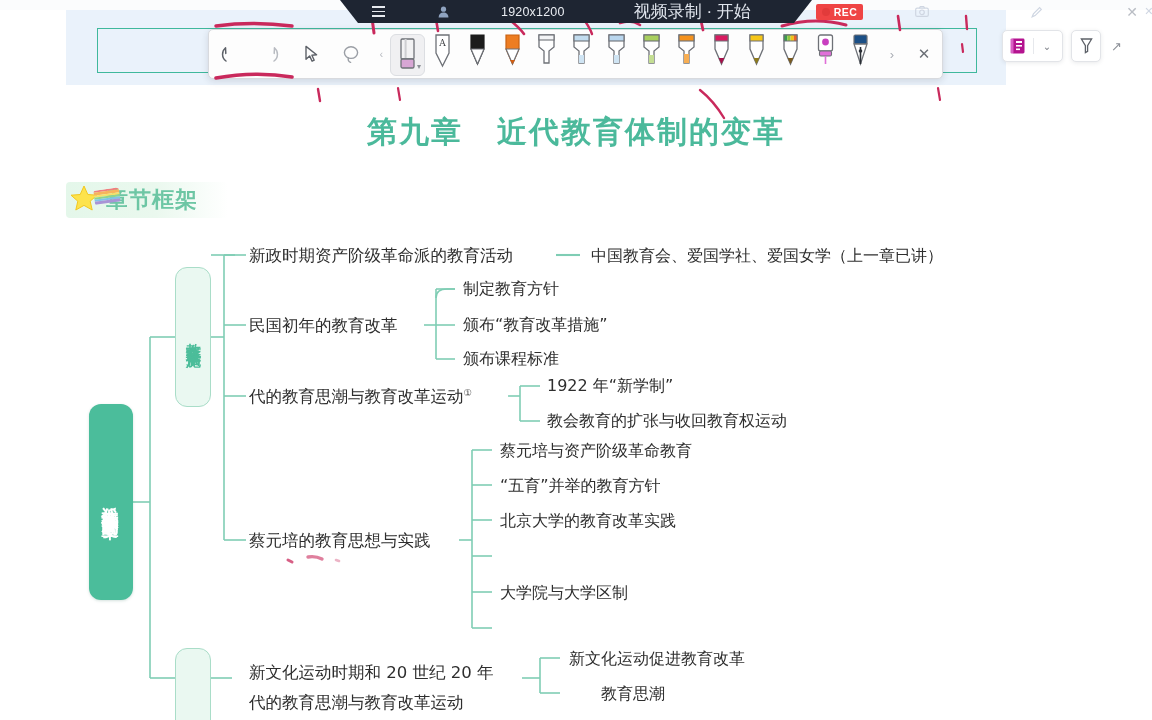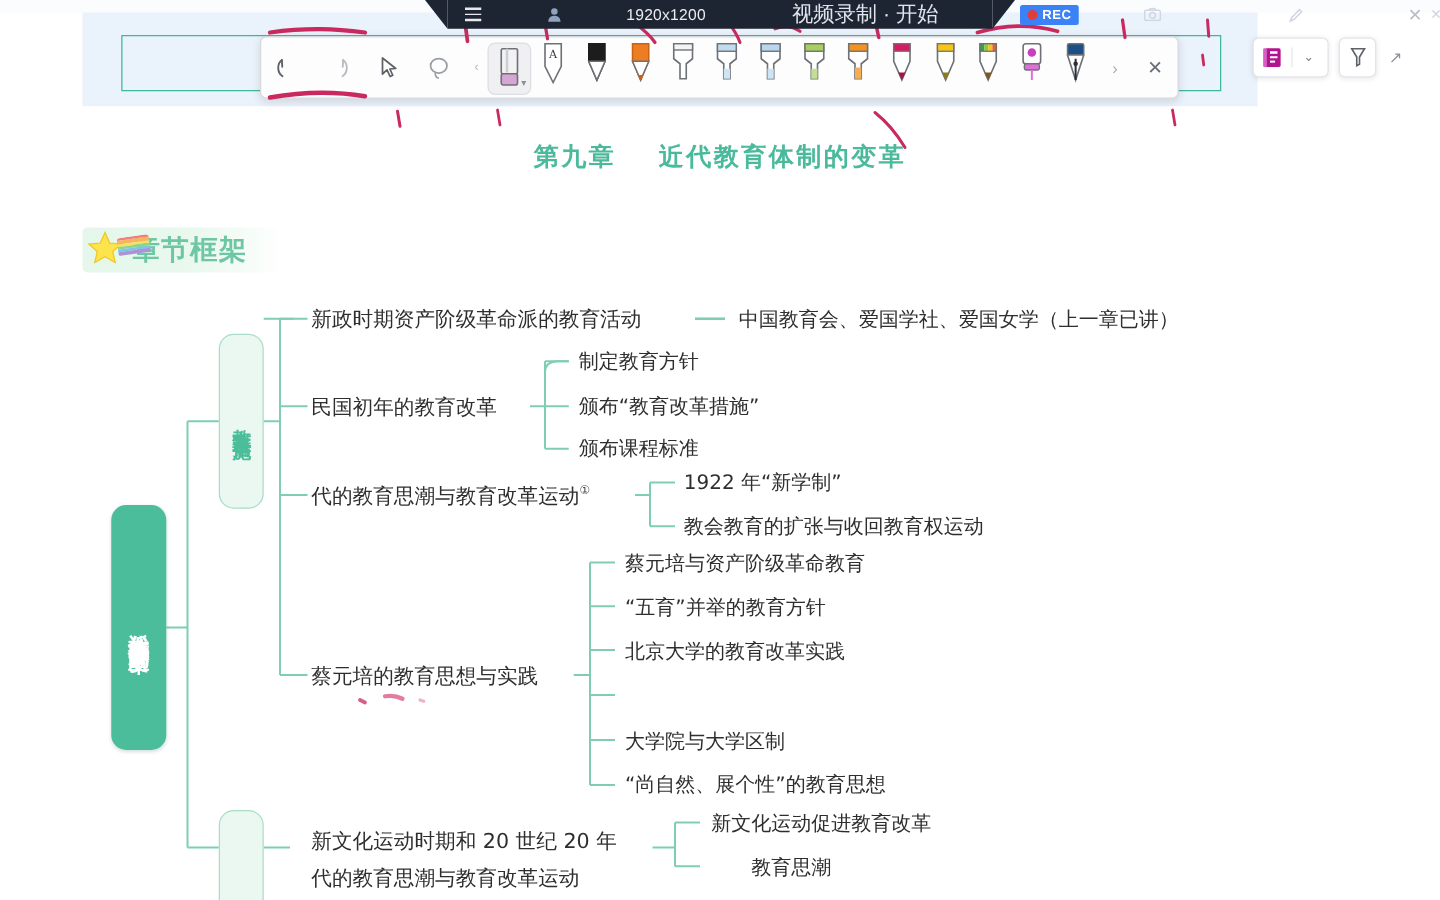--- a/index.html
+++ b/index.html
@@ -54,21 +54,21 @@
     color: #e9ecf1; font-size: 12.5px; letter-spacing: .2px;
     white-space: nowrap;
   }
   .rec-title {
     margin-left: 26px;
     color: #dfe4ec; font-size: 17px; white-space: nowrap;
   }
   .rec-pill {
     margin-left: 22px;
     height: 16px; display: flex; align-items: center; gap: 4px;
-    background: #3b82f6; border-radius: 2px; padding: 0 6px;
+    background: #ef4444; border-radius: 2px; padding: 0 6px;
   }
   .rec-dot { width: 8px; height: 8px; border-radius: 50%; background: #e23b3b; }
   .rec-pill span { color: #fff; font-size: 10.5px; font-weight: bold; letter-spacing: .4px; }
   .rec-ico {
     margin-left: 9px; color: #cfd6e2; font-size: 11px;
     display: flex; align-items: center; justify-content: center;
   }
   .rec-sep { margin-left: 7px; width: 1px; height: 11px; background: #475269; }
 
   
@@ -143,21 +143,21 @@
     display: flex; align-items: center; justify-content: center;
     color: #b9bdc4; font-size: 14px; z-index: 61;
   }
 
   
   .slide-title {
     position: absolute; left: 0; top: 112px; width: 1152px;
     text-align: center;
     font-family: "DejaVu Serif", "Liberation Serif", serif;
     font-weight: bold;
-    font-size: 20px;
+    font-size: 30px;
     color: #4bb99b;
     letter-spacing: 2px;
   }
   .slide-title .gap { display: inline-block; width: 34px; }
 
   .framework-tag {
     position: absolute; left: 66px; top: 182px;
     height: 36px; display: flex; align-items: center;
     background: linear-gradient(90deg,#e4f7ea 0%, #eaf8ee 55%, rgba(234,248,238,0) 100%);
     border-radius: 4px; padding-right: 30px;
@@ -318,21 +318,20 @@
   <div class="mm-text lvl3" style="left:463px; top:314px;">颁布“教育改革措施”</div>
   <div class="mm-text lvl3" style="left:463px; top:348px;">颁布课程标准</div>
 
   <div class="mm-text lvl3" style="left:547px; top:375px;">1922 年“新学制”</div>
   <div class="mm-text lvl3" style="left:547px; top:410px;">教会教育的扩张与收回教育权运动</div>
 
   <div class="mm-text lvl3" style="left:500px; top:440px;">蔡元培与资产阶级革命教育</div>
   <div class="mm-text lvl3" style="left:500px; top:510px;">北京大学的教育改革实践</div>
   <div class="mm-text lvl3" style="left:500px; top:475px;">“五育”并举的教育方针</div>
   <div class="mm-text lvl3" style="left:500px; top:582px;">大学院与大学区制</div>
-  <div class="mm-text lvl3" style="left:500px; top:617px;">“尚自然、展个性”的教育思想</div>
 
   <div class="mm-text lvl3" style="left:569px; top:648px;">新文化运动促进教育改革</div>
   <div class="mm-text lvl3" style="left:569px; top:683px;margin-left:32px;">教育思潮</div>
 
   <div class="slide-title">
     <span>第九章</span><span class="gap"></span><span>近代教育体制的变革</span>
   </div>
 
   <div class="framework-tag">
     <div class="star">

